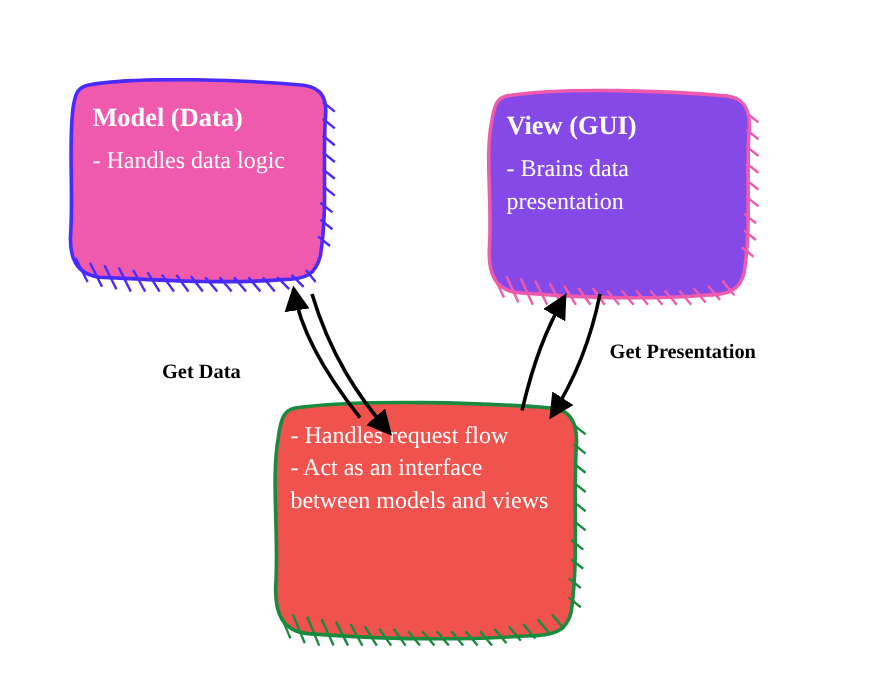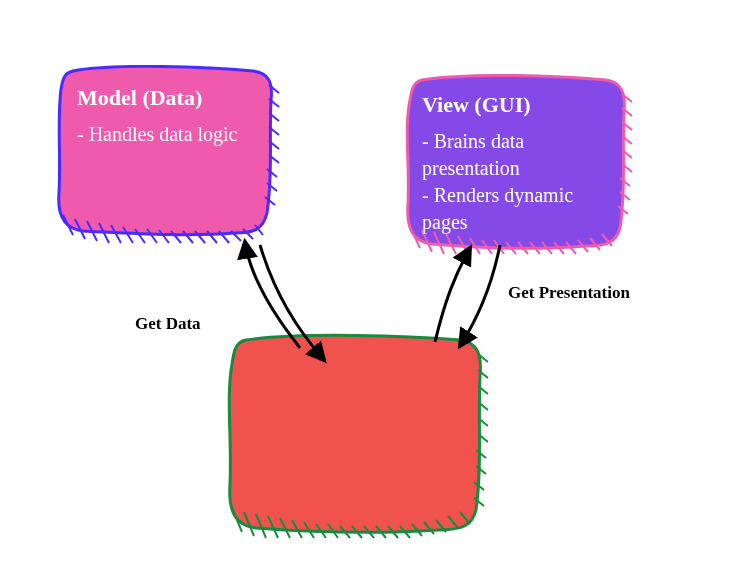--- a/index.html
+++ b/index.html
@@ -6,21 +6,21 @@
   .box{position:absolute;color:#fff}
   .box svg{position:absolute;top:0;left:0}
   .box .content{position:relative;padding:20px 22px 20px 22px}
   .box h3{margin:0 0 10px 0;font-size:22px;font-weight:700}
   .box ul{margin:0;padding:0;list-style:none;font-size:20px;line-height:1.35}
   .box ul li{margin:0}
   #box-model{left:55px;top:65px;width:215px;height:165px}
   #box-view{left:400px;top:72px;width:225px;height:175px}
   #box-controller{left:220px;top:330px;width:260px;height:205px}
   .arrow-label{position:absolute;font-weight:700;font-size:17px;color:#000}
-  #lbl-getdata{left:135px;top:314px}
+  #lbl-getdata{left:135px;top:300px}
   #lbl-getpres{left:508px;top:283px;text-align:left}
 </style>
 </head>
 <body>
 
 <div id="box-model" class="box">
   <svg width="235" height="185" viewBox="0 0 235 185">
     <path d="M18 6 C60 -2 155 2 198 6 C214 8 218 18 216 35 C214 75 218 110 212 148 C208 164 200 168 180 168 C130 172 72 168 28 166 C10 164 2 152 4 128 C6 88 2 55 6 24 C8 12 10 8 18 6 Z" fill="#ef5aad" stroke="#4a2bff" stroke-width="3"></path>
 
     <path d="M8 150 L18 170 M20 154 L30 174 M32 156 L42 176 M44 158 L54 178 M56 160 L66 178 M68 162 L78 178 M80 164 L90 178 M92 164 L102 178 M104 165 L114 178 M116 166 L126 178 M128 166 L138 178 M140 166 L150 178 M152 166 L162 178 M164 166 L174 178 M176 166 L186 176 M188 164 L198 174 M200 160 L208 170" stroke="#4a2bff" stroke-width="2" fill="none"></path>
@@ -37,32 +37,35 @@
 <div id="box-view" class="box">
   <svg width="245" height="195" viewBox="0 0 245 195">
     <path d="M22 8 C70 0 160 4 206 8 C222 10 226 22 224 40 C222 82 226 118 220 156 C216 170 208 174 186 174 C138 178 78 176 32 172 C14 170 6 158 8 132 C10 92 4 58 10 28 C12 16 14 10 22 8 Z" fill="#8549e8" stroke="#ef5aad" stroke-width="3"></path>
     <path d="M10 155 L20 176 M22 158 L32 180 M34 160 L44 182 M46 162 L56 182 M58 164 L68 182 M70 166 L80 182 M82 168 L92 182 M94 168 L104 182 M106 170 L116 182 M118 170 L128 182 M130 170 L140 182 M142 170 L152 182 M154 170 L164 182 M166 170 L176 182 M178 168 L188 180 M190 166 L200 178 M202 162 L212 174" stroke="#ef5aad" stroke-width="2" fill="none"></path>
     <path d="M222 22 L232 30 M222 36 L232 44 M222 50 L232 58 M222 64 L232 72 M222 78 L232 86 M222 92 L232 100 M220 106 L230 114 M220 120 L230 128 M218 134 L228 142" stroke="#ef5aad" stroke-width="2" fill="none"></path>
   </svg>
   <div class="content">
     <h3>View (GUI)</h3>
     <ul>
       <li>- Brains data presentation</li>
-      <li>- Renders dynamic pages</li>
     </ul>
   </div>
 </div>
 
 <div id="box-controller" class="box">
   <svg width="280" height="225" viewBox="0 0 280 225">
     <path d="M26 10 C80 2 190 6 240 10 C258 12 262 26 260 46 C258 96 262 138 256 180 C252 196 242 200 218 200 C160 204 90 202 36 198 C16 196 8 182 10 154 C12 108 6 68 12 34 C14 20 16 12 26 10 Z" fill="#f0524d" stroke="#1a8a3e" stroke-width="3"></path>
     <path d="M12 178 L22 202 M24 182 L34 206 M36 184 L46 208 M48 186 L58 208 M60 188 L70 208 M72 190 L82 208 M84 192 L94 208 M96 194 L106 208 M108 194 L118 208 M120 196 L130 208 M132 196 L142 208 M144 196 L154 208 M156 196 L166 208 M168 196 L178 208 M180 196 L190 208 M192 194 L202 206 M204 192 L214 204 M216 190 L226 202 M228 186 L238 198 M240 182 L250 194" stroke="#1a8a3e" stroke-width="2" fill="none"></path>
     <path d="M258 24 L268 32 M258 40 L268 48 M258 56 L268 64 M258 72 L268 80 M258 88 L268 96 M258 104 L268 112 M256 120 L266 128 M256 136 L266 144 M254 152 L264 160 M254 168 L264 176" stroke="#1a8a3e" stroke-width="2" fill="none"></path>
   </svg>
   <div class="content">
+    <ul>
+      <li>- Handles request flow</li>
+      <li>- Act as an interface between models and views</li>
+    </ul>
   </div>
 </div>
 
 <svg width="730" height="564" style="position:absolute;top:0;left:0;pointer-events:none">
   <defs>
     <marker id="ah" viewBox="0 0 10 10" refX="8" refY="5" markerWidth="7" markerHeight="7" orient="auto-start-reverse">
       <path d="M0 0 L10 5 L0 10 Z" fill="#000"></path>
     </marker>
   </defs>
 

